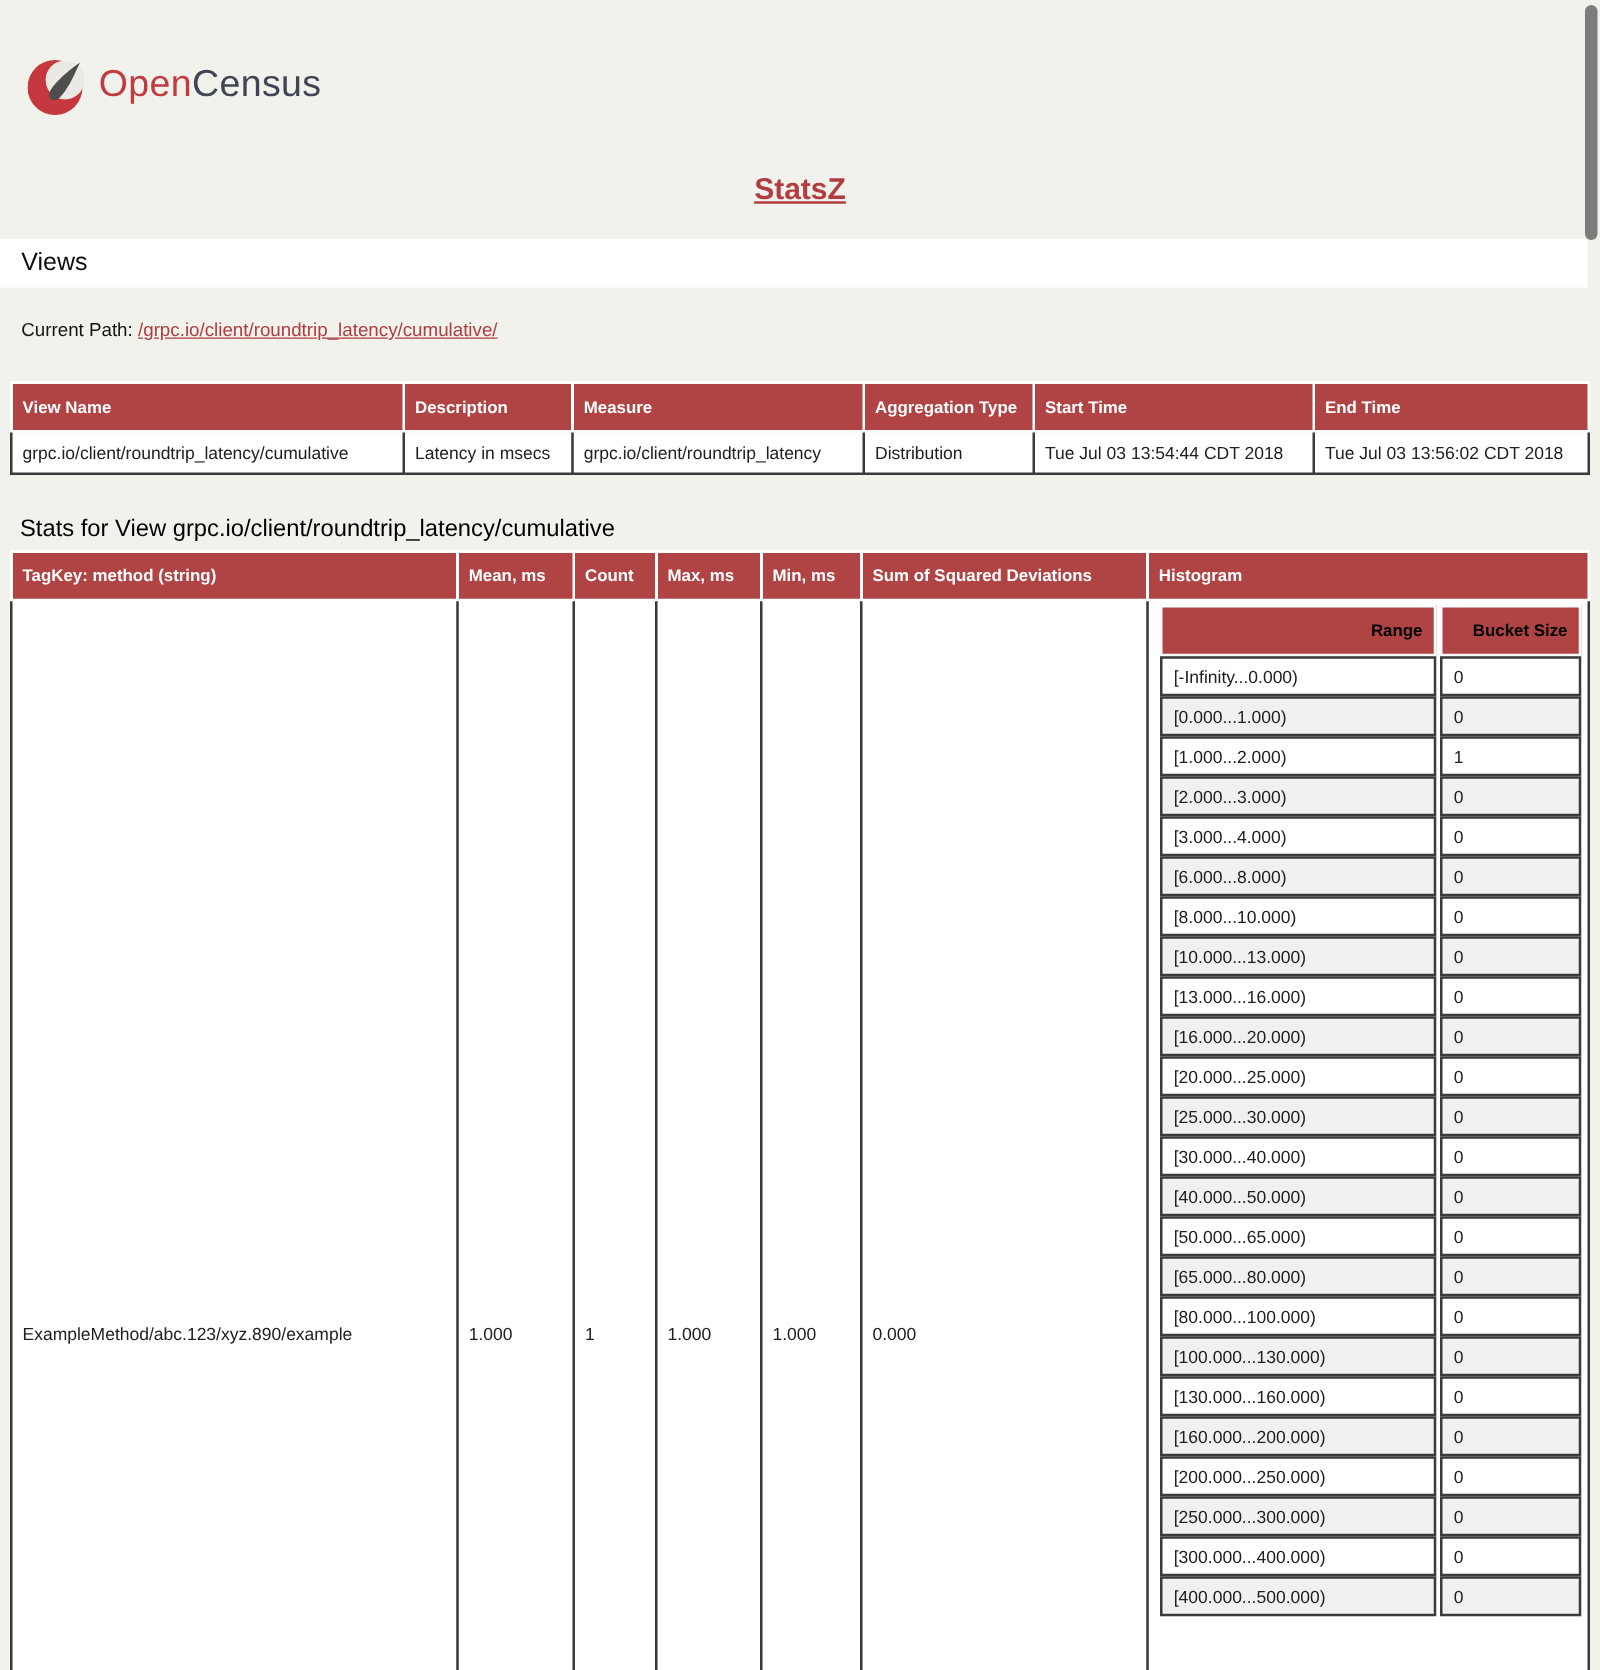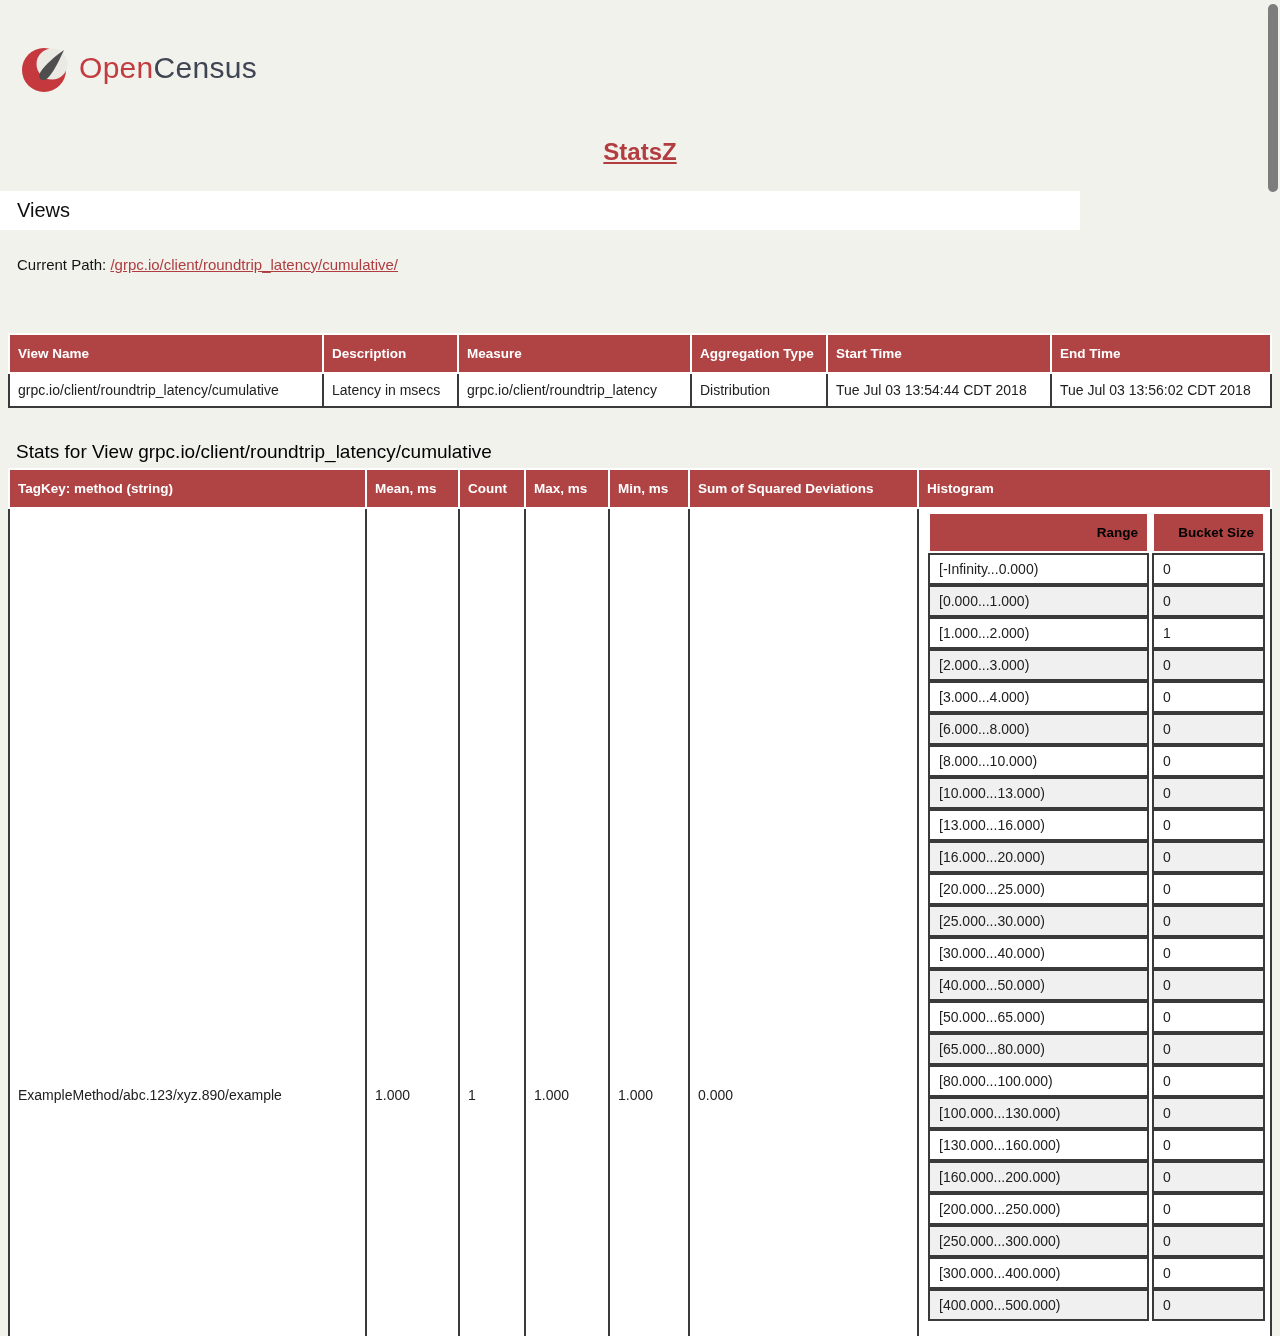--- a/index.html
+++ b/index.html
@@ -18,41 +18,41 @@
   .logo-mark { width: 48px; height: 48px; display: inline-block; }
   .logo-text { font-size: 30px; letter-spacing: 0.3px; line-height: 48px; }
   .logo-open { color: #c23b40; }
   .logo-census { color: #3f4553; }
 
   
   .statsz-wrap { text-align: center; margin-top: 46px; height: 32px; }
   .statsz-link { color: #b23c40; font-size: 24px; font-weight: bold; text-decoration: underline; }
 
   
-  .views-bar { background: #ffffff; width: 1080px; margin-top: 21px; padding: 8px 0 8px 17px; }
+  .views-bar { background: #ffffff; width: 1270px; margin-top: 21px; padding: 8px 0 8px 17px; }
   .views-title { font-size: 20px; color: #0e0e0e; }
 
   .current-path { margin: 26px 0 0 17px; font-size: 15px; color: #141414; }
   .path-link { color: #ae3c40; text-decoration: underline; }
 
   
   table.tbl { border-collapse: collapse; table-layout: fixed; margin-left: 8px; }
   table.tbl th {
     background: #b04344; color: #ffffff;
     font-size: 13.5px; font-weight: bold; text-align: left;
     padding: 11px 8px; border: 2px solid #ffffff;
     overflow: hidden; white-space: nowrap;
   }
   table.tbl td {
     background: #ffffff; border: 2px solid #3a3a3a;
     font-size: 14px; color: #202020;
     padding: 8px; overflow: hidden; white-space: nowrap;
   }
 
-  .views-table { width: 1262px; margin-top: 60px; }
+  .views-table { width: 1262px; margin-top: 32px; }
   .stats-heading { font-size: 19px; font-weight: 400; color: #000; margin: 33px 0 5px 16px; }
   .stats-table { width: 1262px; }
   .stats-table td.mid { vertical-align: middle; }
   .stats-table td.histo-cell { vertical-align: top; padding: 3px 6px; }
   .histo-wrap { min-height: 1165px; }
 
   
   table.histo { border-collapse: separate; border-spacing: 3px 0; table-layout: fixed; width: 334px; }
   table.histo th {
     background: #b04344; color: #000000;

